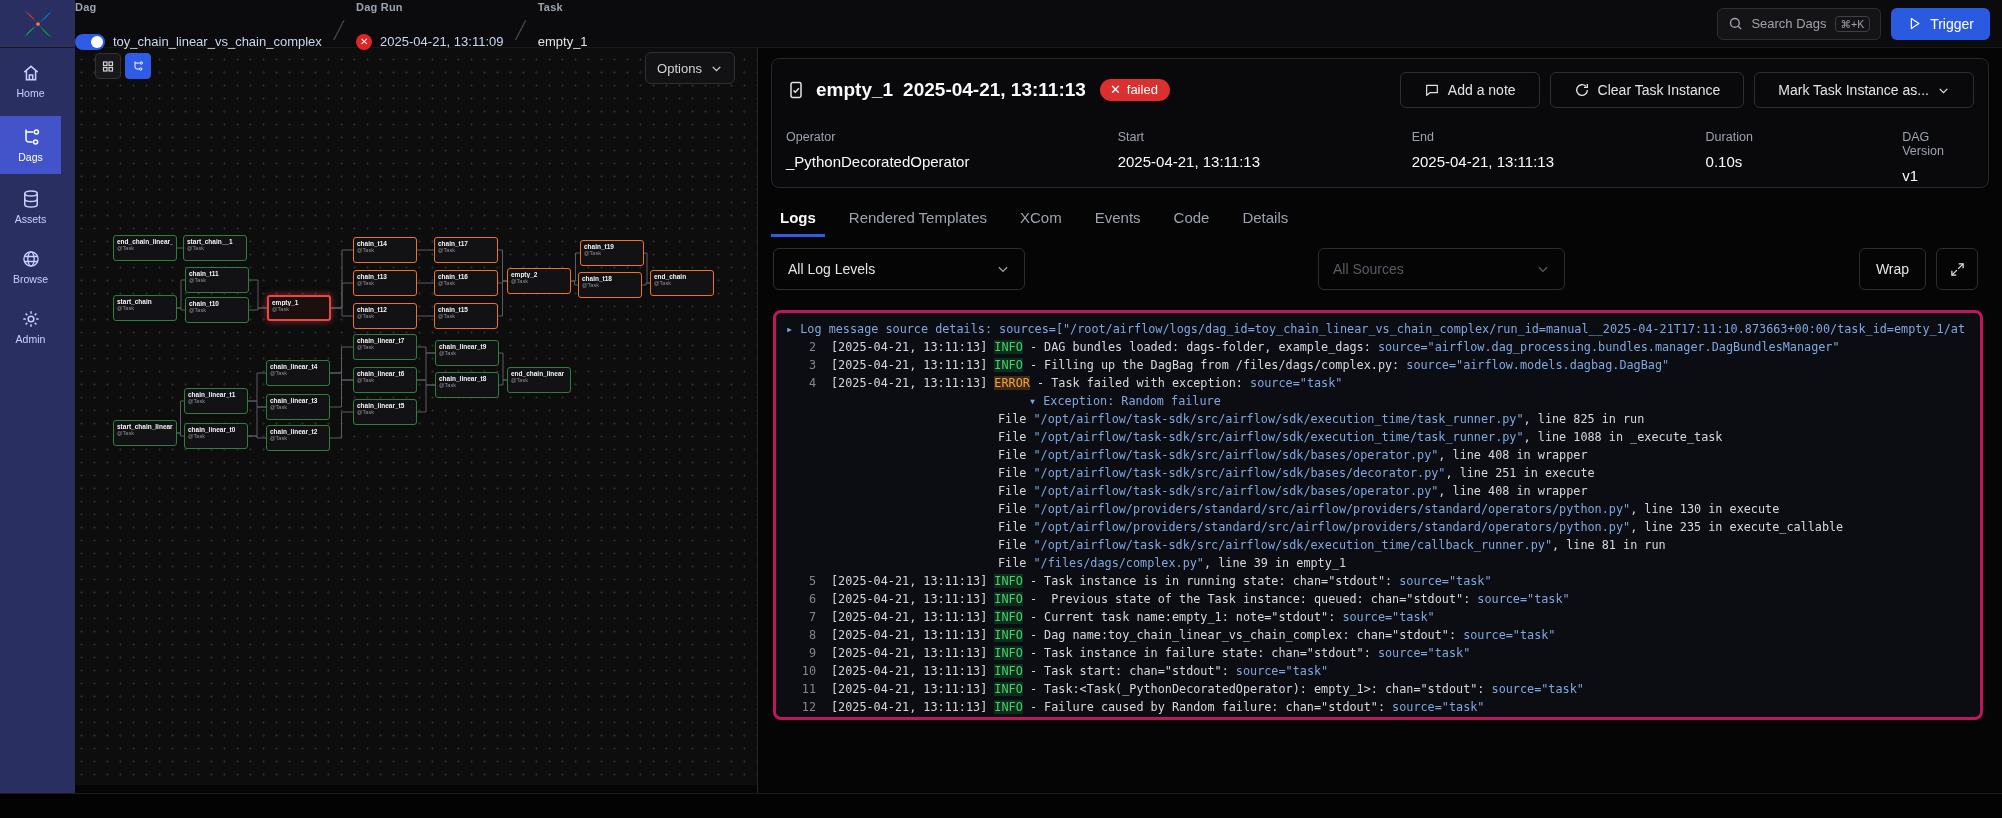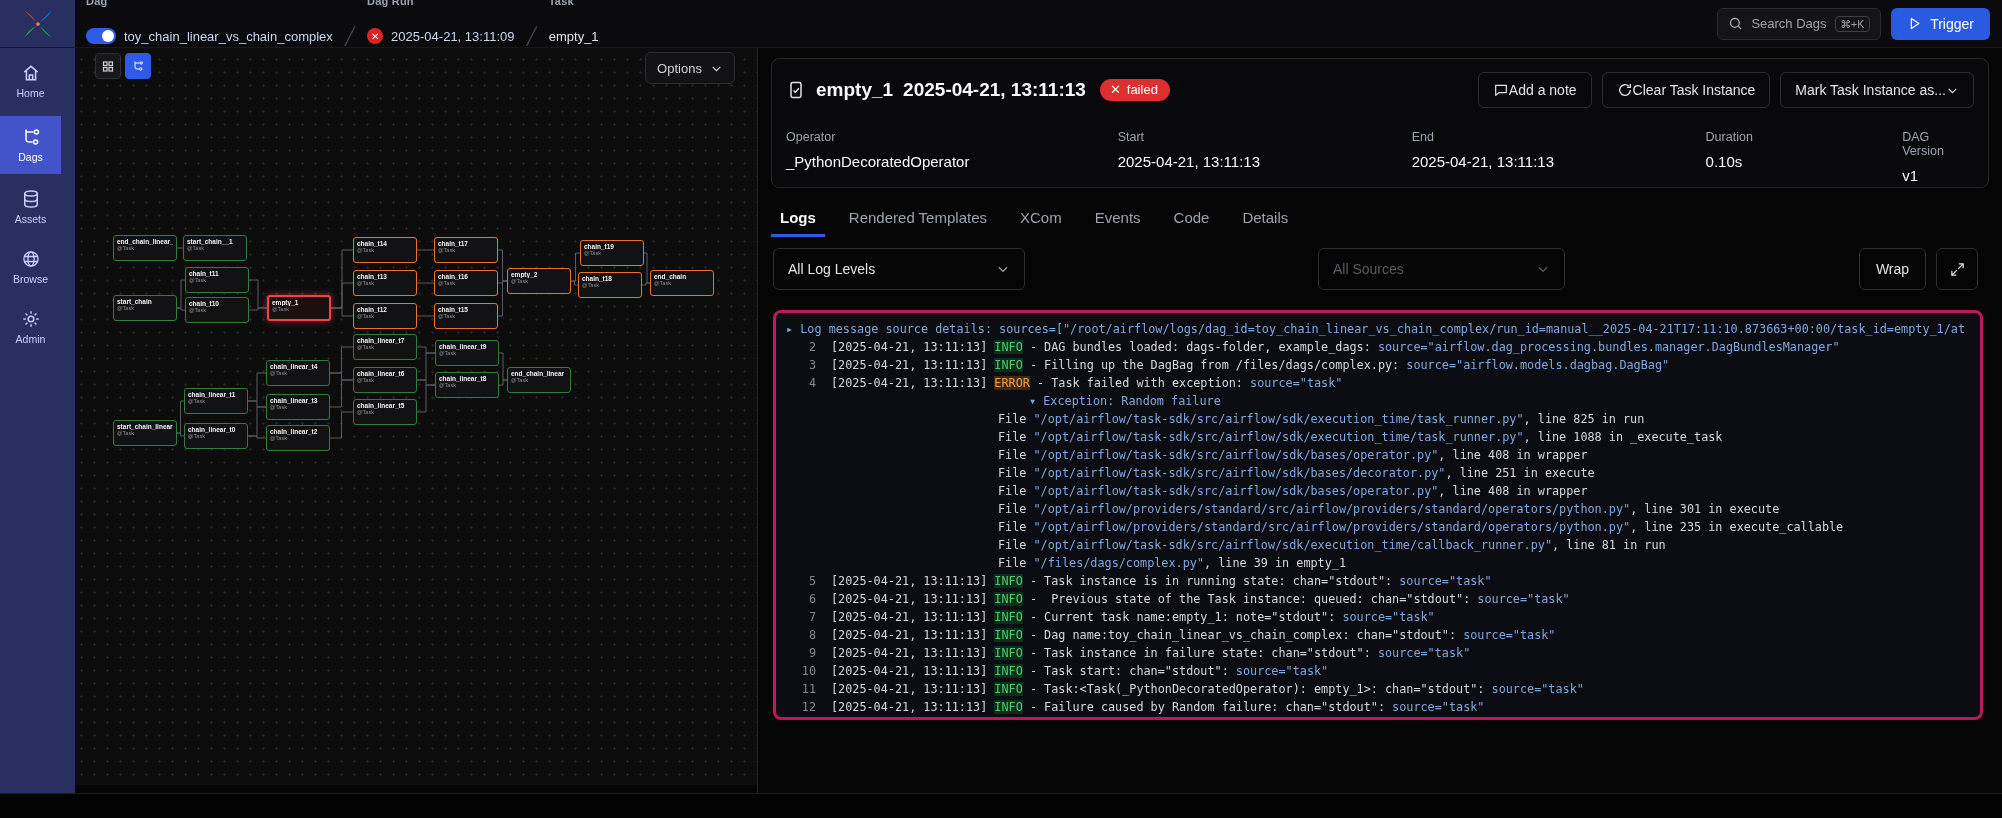--- a/index.html
+++ b/index.html
@@ -8,21 +8,21 @@
     width:2002px; height:818px; position:relative; overflow:hidden;
     background:#050506; color:#e4e4e7;
     font-family:"Liberation Sans", sans-serif;
   }
   svg { display:block; }
 
   
   .topbar { position:absolute; top:0; left:0; width:2002px; height:48px;
     background:#0b0b0d; border-bottom:1px solid #18181b; display:flex; align-items:stretch; z-index:5; }
   .logo-box { width:75px; background:#293061; display:flex; align-items:center; justify-content:center; flex:none; }
-  .crumbs { display:flex; align-items:flex-end; padding-left:11px; }
+  .crumbs { display:flex; align-items:center; }
   .crumb { display:flex; flex-direction:column; padding-top:6px; }
   .crumb-label { font-size:11px; font-weight:700; color:#9ca3af; letter-spacing:.2px; }
   .crumb-row { display:flex; align-items:center; gap:8px; height:22px; margin-top:18px; }
   .crumb-link { font-size:13px; color:#c9d7f2; }
   .crumb-plain { font-size:13px; color:#e4e4e7; }
   .toggle { width:30px; height:16px; border-radius:9px; background:#2e5ce6; position:relative; flex:none; }
   .toggle::after { content:""; position:absolute; right:2px; top:2px; width:12px; height:12px; border-radius:50%; background:#fff; }
   .crumb-sep { color:#44444b; font-size:17px; padding:14px 12px 0 12px; font-weight:300; }
   .state-dot { width:16px; height:16px; border-radius:50%; background:#dc2626; color:#fff; font-size:10px;
     display:flex; align-items:center; justify-content:center; flex:none; }
@@ -68,21 +68,21 @@
   
   .detail { position:absolute; left:757px; top:48px; width:1245px; height:745px; background:#050506;
     border-left:1px solid #26262a; }
   .card { position:absolute; left:13px; top:10px; width:1218px; height:130px;
     border:1px solid #27272a; border-radius:8px; background:#09090b; padding:13px 14px; }
   .title-row { display:flex; align-items:center; gap:10px; }
   .title-task, .title-time { font-size:19px; font-weight:700; color:#fafafa; }
   .badge-failed { display:flex; align-items:center; gap:6px; background:#dc2f2f; color:#fff;
     font-size:13px; border-radius:999px; padding:3px 12px 4px 10px; margin-left:4px; }
   .actions { margin-left:auto; display:flex; gap:10px; }
-  .act-btn { height:36px; display:flex; align-items:center; gap:0; padding:0 14px;
+  .act-btn { height:36px; display:flex; align-items:center; gap:8px; padding:0 23px;
     background:transparent; border:1px solid #2e2e32; border-radius:6px; color:#e4e4e7; font-size:14px; cursor:pointer;justify-content:flex-end; }
   .meta-row { display:flex; margin-top:22px; }
   .meta-col .ml { font-size:12.5px; color:#9ca3af; }
   .meta-col .mv { font-size:15px; color:#fafafa; margin-top:9px; }
 
   .tabs { position:absolute; left:13px; top:153px; display:flex; height:36px; align-items:center; }
   .tab { font-size:15px; color:#9ca3af; padding:0 9px; height:36px; display:flex; align-items:center; margin-right:15px; cursor:pointer; border-bottom:3px solid transparent; }
   .tab.active { color:#fafafa; font-weight:700; border-bottom-color:#2e5ce6; }
 
   .controls { position:absolute; left:0; top:200px; width:1245px; height:44px; }
@@ -416,21 +416,21 @@
       <div class="ln root"><span class="body"><span class="c-arrow">▸ </span><span class="c-link">Log message source details: sources=["/root/airflow/logs/dag_id=toy_chain_linear_vs_chain_complex/run_id=manual__2025-04-21T17:11:10.873663+00:00/task_id=empty_1/at</span></span></div>
       <div class="ln"><span class="num">2</span><span class="body"><span class="c-plain">[2025-04-21, 13:11:13] </span><span class="c-info">INFO</span><span class="c-plain"> - DAG bundles loaded: dags-folder, example_dags: </span><span class="c-link">source="airflow.dag_processing.bundles.manager.DagBundlesManager"</span></span></div>
       <div class="ln"><span class="num">3</span><span class="body"><span class="c-plain">[2025-04-21, 13:11:13] </span><span class="c-info">INFO</span><span class="c-plain"> - Filling up the DagBag from /files/dags/complex.py: </span><span class="c-link">source="airflow.models.dagbag.DagBag"</span></span></div>
       <div class="ln"><span class="num">4</span><span class="body"><span class="c-plain">[2025-04-21, 13:11:13] </span><span class="c-error">ERROR</span><span class="c-plain"> - Task failed with exception: </span><span class="c-link">source="task"</span></span></div>
       <div class="ln exc"><span class="body"><span class="c-arrow">▾ </span><span class="c-link">Exception: Random failure</span></span></div>
       <div class="ln tb"><span class="body"><span class="c-plain">File </span><span class="c-link">"/opt/airflow/task-sdk/src/airflow/sdk/execution_time/task_runner.py"</span><span class="c-plain">, line 825 in run</span></span></div>
       <div class="ln tb"><span class="body"><span class="c-plain">File </span><span class="c-link">"/opt/airflow/task-sdk/src/airflow/sdk/execution_time/task_runner.py"</span><span class="c-plain">, line 1088 in _execute_task</span></span></div>
       <div class="ln tb"><span class="body"><span class="c-plain">File </span><span class="c-link">"/opt/airflow/task-sdk/src/airflow/sdk/bases/operator.py"</span><span class="c-plain">, line 408 in wrapper</span></span></div>
       <div class="ln tb"><span class="body"><span class="c-plain">File </span><span class="c-link">"/opt/airflow/task-sdk/src/airflow/sdk/bases/decorator.py"</span><span class="c-plain">, line 251 in execute</span></span></div>
       <div class="ln tb"><span class="body"><span class="c-plain">File </span><span class="c-link">"/opt/airflow/task-sdk/src/airflow/sdk/bases/operator.py"</span><span class="c-plain">, line 408 in wrapper</span></span></div>
-      <div class="ln tb"><span class="body"><span class="c-plain">File </span><span class="c-link">"/opt/airflow/providers/standard/src/airflow/providers/standard/operators/python.py"</span><span class="c-plain">, line 301 in execute</span></span></div>
+      <div class="ln tb"><span class="body"><span class="c-plain">File </span><span class="c-link">"/opt/airflow/providers/standard/src/airflow/providers/standard/operators/python.py"</span><span class="c-plain">, line 130 in execute</span></span></div>
       <div class="ln tb"><span class="body"><span class="c-plain">File </span><span class="c-link">"/opt/airflow/providers/standard/src/airflow/providers/standard/operators/python.py"</span><span class="c-plain">, line 235 in execute_callable</span></span></div>
       <div class="ln tb"><span class="body"><span class="c-plain">File </span><span class="c-link">"/opt/airflow/task-sdk/src/airflow/sdk/execution_time/callback_runner.py"</span><span class="c-plain">, line 81 in run</span></span></div>
       <div class="ln tb"><span class="body"><span class="c-plain">File </span><span class="c-link">"/files/dags/complex.py"</span><span class="c-plain">, line 39 in empty_1</span></span></div>
       <div class="ln"><span class="num">5</span><span class="body"><span class="c-plain">[2025-04-21, 13:11:13] </span><span class="c-info">INFO</span><span class="c-plain"> - Task instance is in running state: chan="stdout": </span><span class="c-link">source="task"</span></span></div>
       <div class="ln"><span class="num">6</span><span class="body"><span class="c-plain">[2025-04-21, 13:11:13] </span><span class="c-info">INFO</span><span class="c-plain"> -  Previous state of the Task instance: queued: chan="stdout": </span><span class="c-link">source="task"</span></span></div>
       <div class="ln"><span class="num">7</span><span class="body"><span class="c-plain">[2025-04-21, 13:11:13] </span><span class="c-info">INFO</span><span class="c-plain"> - Current task name:empty_1: note="stdout": </span><span class="c-link">source="task"</span></span></div>
       <div class="ln"><span class="num">8</span><span class="body"><span class="c-plain">[2025-04-21, 13:11:13] </span><span class="c-info">INFO</span><span class="c-plain"> - Dag name:toy_chain_linear_vs_chain_complex: chan="stdout": </span><span class="c-link">source="task"</span></span></div>
       <div class="ln"><span class="num">9</span><span class="body"><span class="c-plain">[2025-04-21, 13:11:13] </span><span class="c-info">INFO</span><span class="c-plain"> - Task instance in failure state: chan="stdout": </span><span class="c-link">source="task"</span></span></div>
       <div class="ln"><span class="num">10</span><span class="body"><span class="c-plain">[2025-04-21, 13:11:13] </span><span class="c-info">INFO</span><span class="c-plain"> - Task start: chan="stdout": </span><span class="c-link">source="task"</span></span></div>
       <div class="ln"><span class="num">11</span><span class="body"><span class="c-plain">[2025-04-21, 13:11:13] </span><span class="c-info">INFO</span><span class="c-plain"> - Task:&lt;Task(_PythonDecoratedOperator): empty_1&gt;: chan="stdout": </span><span class="c-link">source="task"</span></span></div>

